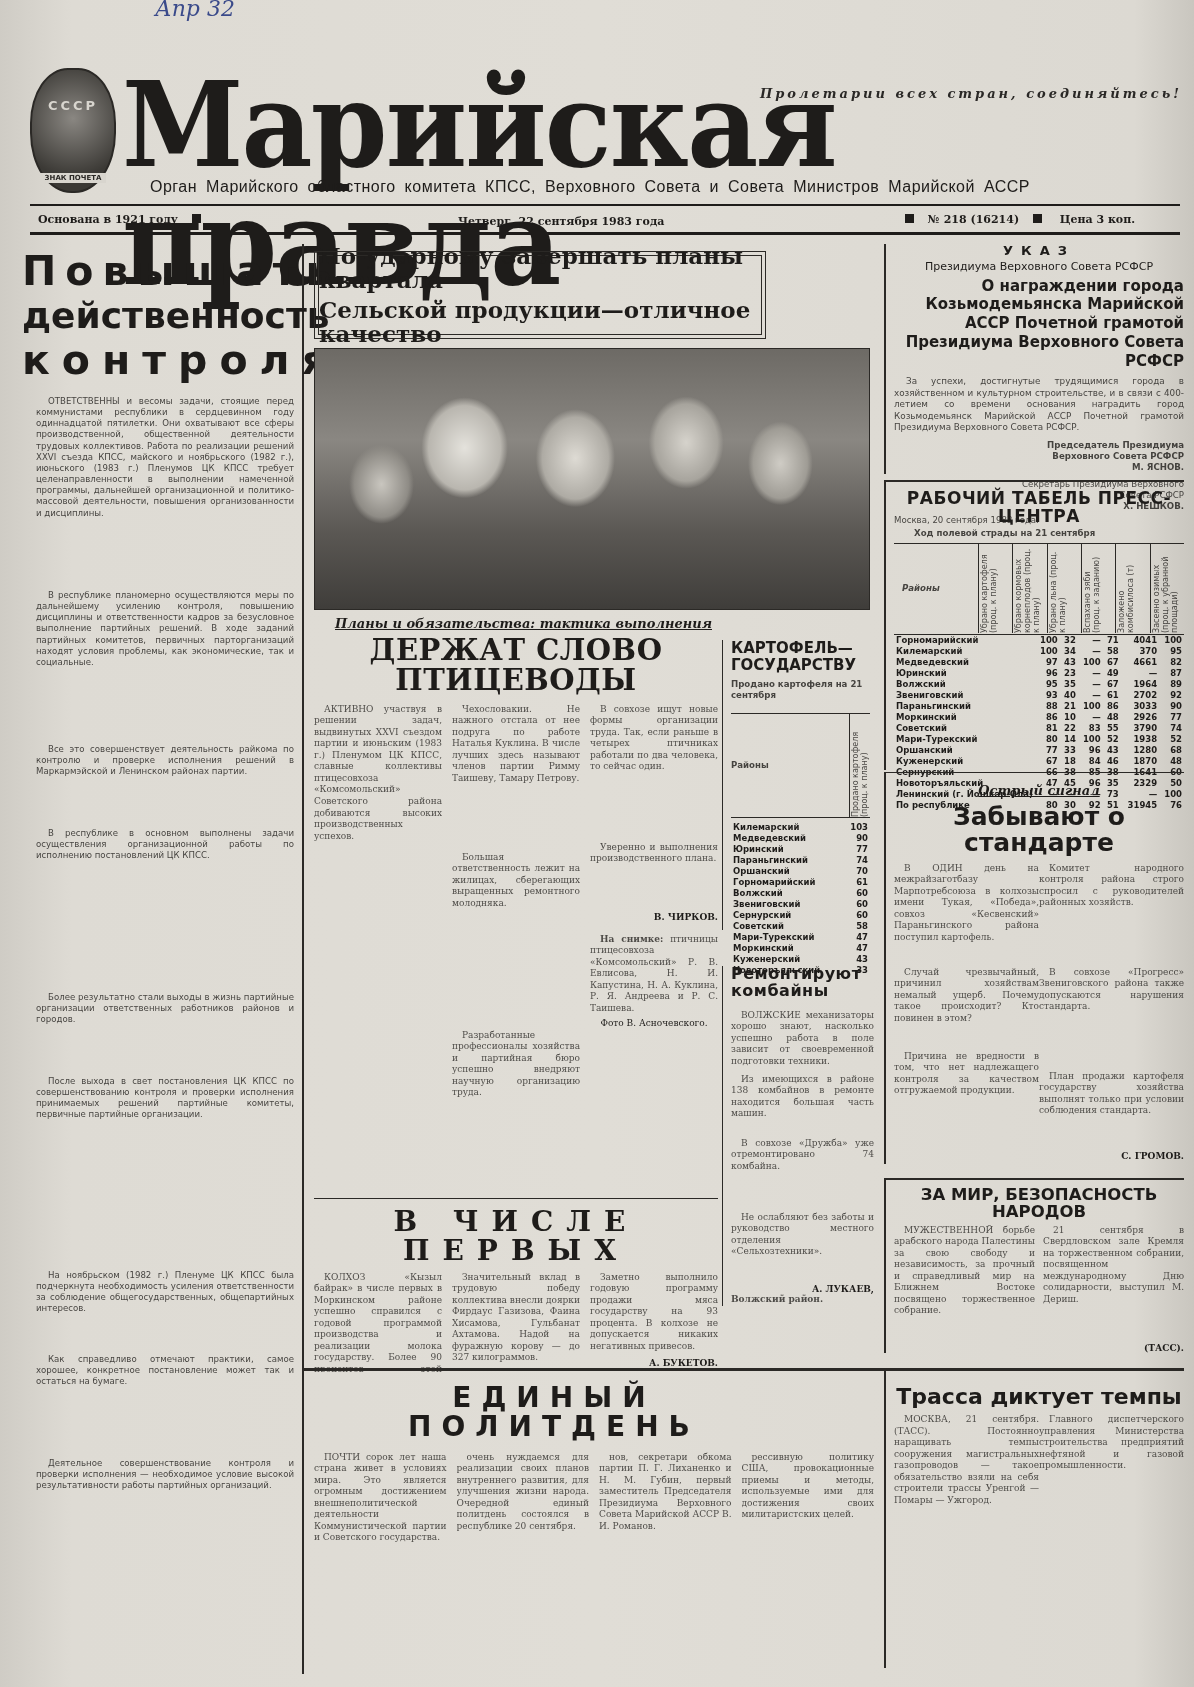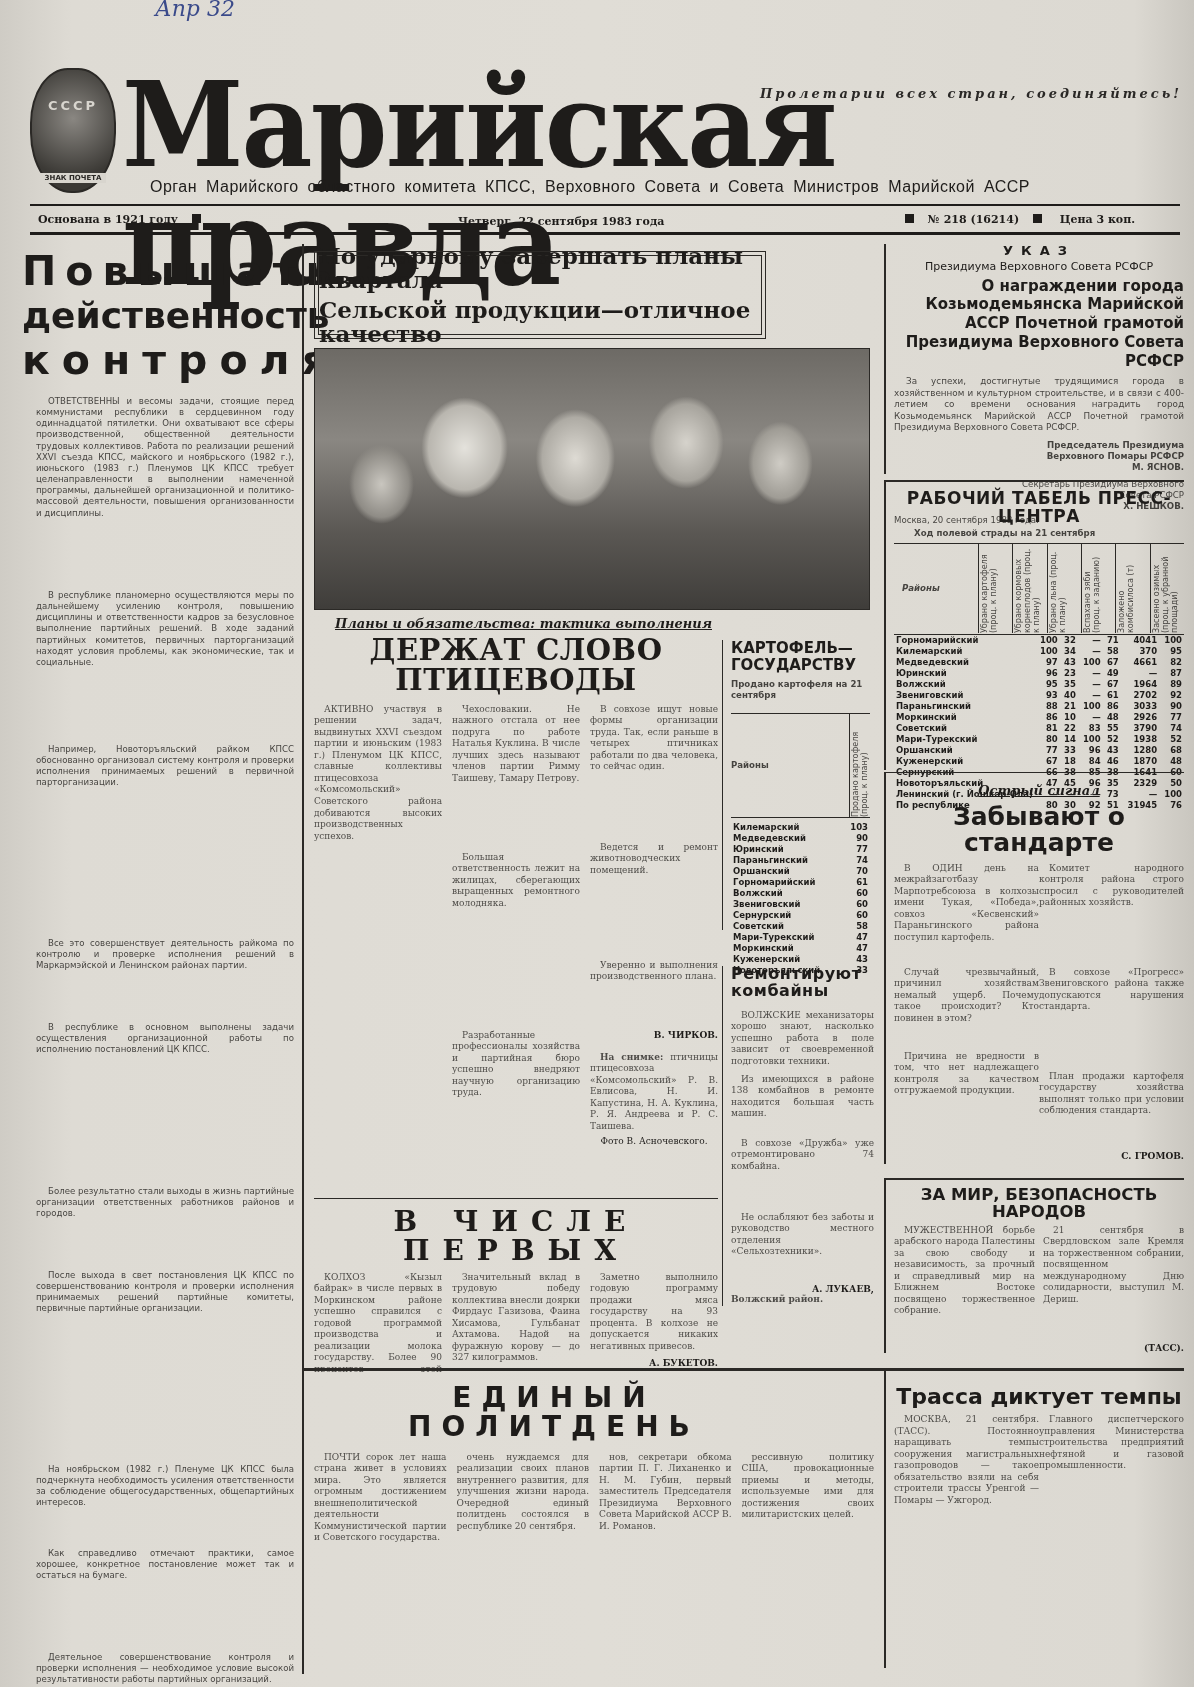--- a/index.html
+++ b/index.html
@@ -65,21 +65,20 @@
   </div>
   <div class="abs rule" style="left:30px;top:232px;width:1150px;height:3px"></div>
 
   <div class="abs col-border" style="left:22px;top:244px;width:282px;height:1430px">
     <div class="hl" style="text-align:center;font-size:41px;letter-spacing:9px;margin-top:6px">Повышать</div>
     <div class="hl" style="text-align:center;font-size:36px;margin-top:4px">действенность</div>
     <div class="hl" style="text-align:center;font-size:41px;letter-spacing:12px;margin-top:4px">контроля</div>
     <div style="padding:14px 8px 0 14px">
       <p class="body-txt" style="text-indent:12px;margin-bottom:14px;height:180px;overflow:hidden">ОТВЕТСТВЕННЫ и весомы задачи, стоящие перед коммунистами республики в сердцевинном году одиннадцатой пятилетки. Они охватывают все сферы производственной, общественной деятельности трудовых коллективов. Работа по реализации решений XXVI съезда КПСС, майского и ноябрьского (1982 г.), июньского (1983 г.) Пленумов ЦК КПСС требует целенаправленности в выполнении намеченной программы, дальнейшей организационной и политико-массовой деятельности, повышения организованности и дисциплины.</p>
       <p class="body-txt" style="text-indent:12px;margin-bottom:14px;height:140px;overflow:hidden">В республике планомерно осуществляются меры по дальнейшему усилению контроля, повышению дисциплины и ответственности кадров за безусловное выполнение партийных решений. В ходе заданий партийных комитетов, первичных парторганизаций находят условия проблемы, как экономические, так и социальные.</p>
-      <p class="body-txt" style="text-indent:12px;margin-bottom:14px;height:180px;overflow:hidden">Например, Новоторъяльский райком КПСС обоснованно организовал систему контроля и проверки исполнения принимаемых решений в первичной парторганизации.</p>
       <p class="body-txt" style="text-indent:12px;margin-bottom:14px;height:70px;overflow:hidden">Все это совершенствует деятельность райкома по контролю и проверке исполнения решений в Маркармэйской и Ленинском районах партии.</p>
       <p class="body-txt" style="text-indent:12px;margin-bottom:14px;height:150px;overflow:hidden">В республике в основном выполнены задачи осуществления организационной работы по исполнению постановлений ЦК КПСС.</p>
       <p class="body-txt" style="text-indent:12px;margin-bottom:14px;height:70px;overflow:hidden">Более результатно стали выходы в жизнь партийные организации ответственных работников районов и городов.</p>
       <p class="body-txt" style="text-indent:12px;margin-bottom:14px;height:180px;overflow:hidden">После выхода в свет постановления ЦК КПСС по совершенствованию контроля и проверки исполнения принимаемых решений партийные комитеты, первичные партийные организации.</p>
       <p class="body-txt" style="text-indent:12px;margin-bottom:14px;height:70px;overflow:hidden">На ноябрьском (1982 г.) Пленуме ЦК КПСС была подчеркнута необходимость усиления ответственности за соблюдение общегосударственных, общепартийных интересов.</p>
       <p class="body-txt" style="text-indent:12px;margin-bottom:14px;height:90px;overflow:hidden">Как справедливо отмечают практики, самое хорошее, конкретное постановление может так и остаться на бумаге.</p>
       <p class="body-txt" style="text-indent:12px;height:80px;overflow:hidden">Деятельное совершенствование контроля и проверки исполнения — необходимое условие высокой результативности работы партийных организаций.</p>
     </div>
   </div>
 
@@ -97,21 +96,20 @@
       <div>
         <p class="serif-txt" style="text-indent:10px;height:470px;overflow:hidden">АКТИВНО участвуя в решении задач, выдвинутых XXVI съездом партии и июньским (1983 г.) Пленумом ЦК КПСС, славные коллективы птицесовхоза «Комсомольский» Советского района добиваются высоких производственных успехов.</p>
       </div>
       <div>
         <p class="serif-txt" style="text-indent:10px;height:140px;overflow:hidden">Чехословакии. Не нажного отстала от нее подруга по работе Наталья Куклина. В числе лучших здесь называют членов партии Римму Таишеву, Тамару Петрову.</p>
         <p class="serif-txt" style="text-indent:10px;height:170px;overflow:hidden;margin-top:8px">Большая ответственность лежит на жилицах, сберегающих выращенных ремонтного молодняка.</p>
         <p class="serif-txt" style="text-indent:10px;height:140px;overflow:hidden;margin-top:8px">Разработанные профессионалы хозяйства и партийная бюро успешно внедряют научную организацию труда.</p>
       </div>
       <div>
         <p class="serif-txt" style="text-indent:10px;height:130px;overflow:hidden">В совхозе ищут новые формы организации труда. Так, если раньше в четырех птичниках работали по два человека, то сейчас один.</p>
-        <p class="serif-txt" style="text-indent:10px;height:110px;overflow:hidden;margin-top:8px">Ведется и ремонт животноводческих помещений.</p>
         <p class="serif-txt" style="text-indent:10px;height:60px;overflow:hidden;margin-top:8px">Уверенно и выполнения производственного плана.</p>
         <div class="signature" style="margin-top:10px">В. ЧИРКОВ.</div>
         <p class="serif-txt" style="margin-top:12px;text-indent:10px">
           <b>На снимке:</b>
           <span>птичницы птицесовхоза «Комсомольский» Р. В. Евлисова, Н. И. Капустина, Н. А. Куклина, Р. Я. Андреева и Р. С. Таишева.</span>
         </p>
         <div class="signature" style="text-align:center;font-weight:normal;margin-top:4px">Фото В. Асночевского.</div>
       </div>
     </div>
   </div>
@@ -209,21 +207,21 @@
         <div class="signature">А. БУКЕТОВ.</div>
       </div>
     </div>
   </div>
 
   <div class="abs" style="left:884px;top:244px;width:300px;height:230px;border-left:2px solid #2b2926;padding-left:8px">
     <div class="hl" style="text-align:center;font-size:13px;letter-spacing:8px">УКАЗ</div>
     <div style="text-align:center;font:11px 'DejaVu Sans',sans-serif;margin-top:2px">Президиума Верховного Совета РСФСР</div>
     <div class="hl" style="text-align:right;font-size:15px;line-height:1.25;margin-top:4px">О награждении города Козьмодемьянска Марийской АССР Почетной грамотой Президиума Верховного Совета РСФСР</div>
     <p class="body-txt" style="text-indent:12px;margin-top:6px;font-size:8.8px">За успехи, достигнутые трудящимися города в хозяйственном и культурном строительстве, и в связи с 400-летием со времени основания наградить город Козьмодемьянск Марийской АССР Почетной грамотой Президиума Верховного Совета РСФСР.</p>
-    <div class="body-txt" style="text-align:right;font-weight:bold;margin-top:6px;padding-left:100px">Председатель Президиума Верховного Помары РСФСР</div>
+    <div class="body-txt" style="text-align:right;font-weight:bold;margin-top:6px;padding-left:100px">Председатель Президиума Верховного Совета РСФСР</div>
     <div class="body-txt" style="text-align:right;font-weight:bold">М. ЯСНОВ.</div>
     <div class="body-txt" style="text-align:right;font-weight:normal;margin-top:6px;padding-left:100px">Секретарь Президиума Верховного Совета РСФСР</div>
     <div class="body-txt" style="text-align:right;font-weight:bold">Х. НЕШКОВ.</div>
     <div class="body-txt" style="margin-top:2px">Москва, 20 сентября 1983 года.</div>
   </div>
 
   <div class="abs" style="left:884px;top:480px;width:300px;height:290px;border-left:2px solid #2b2926;border-top:2px solid #2b2926;padding-left:8px">
     <div class="hl" style="text-align:center;font-size:17px;margin-top:8px;letter-spacing:.5px">РАБОЧИЙ ТАБЕЛЬ ПРЕСС-ЦЕНТРА</div>
     <div class="body-txt" style="font-weight:bold;margin:2px 0 0 20px">Ход полевой страды на 21 сентября</div>
     <div style="display:flex;border-top:1px solid #2b2926;margin-top:4px;height:90px;align-items:stretch">

